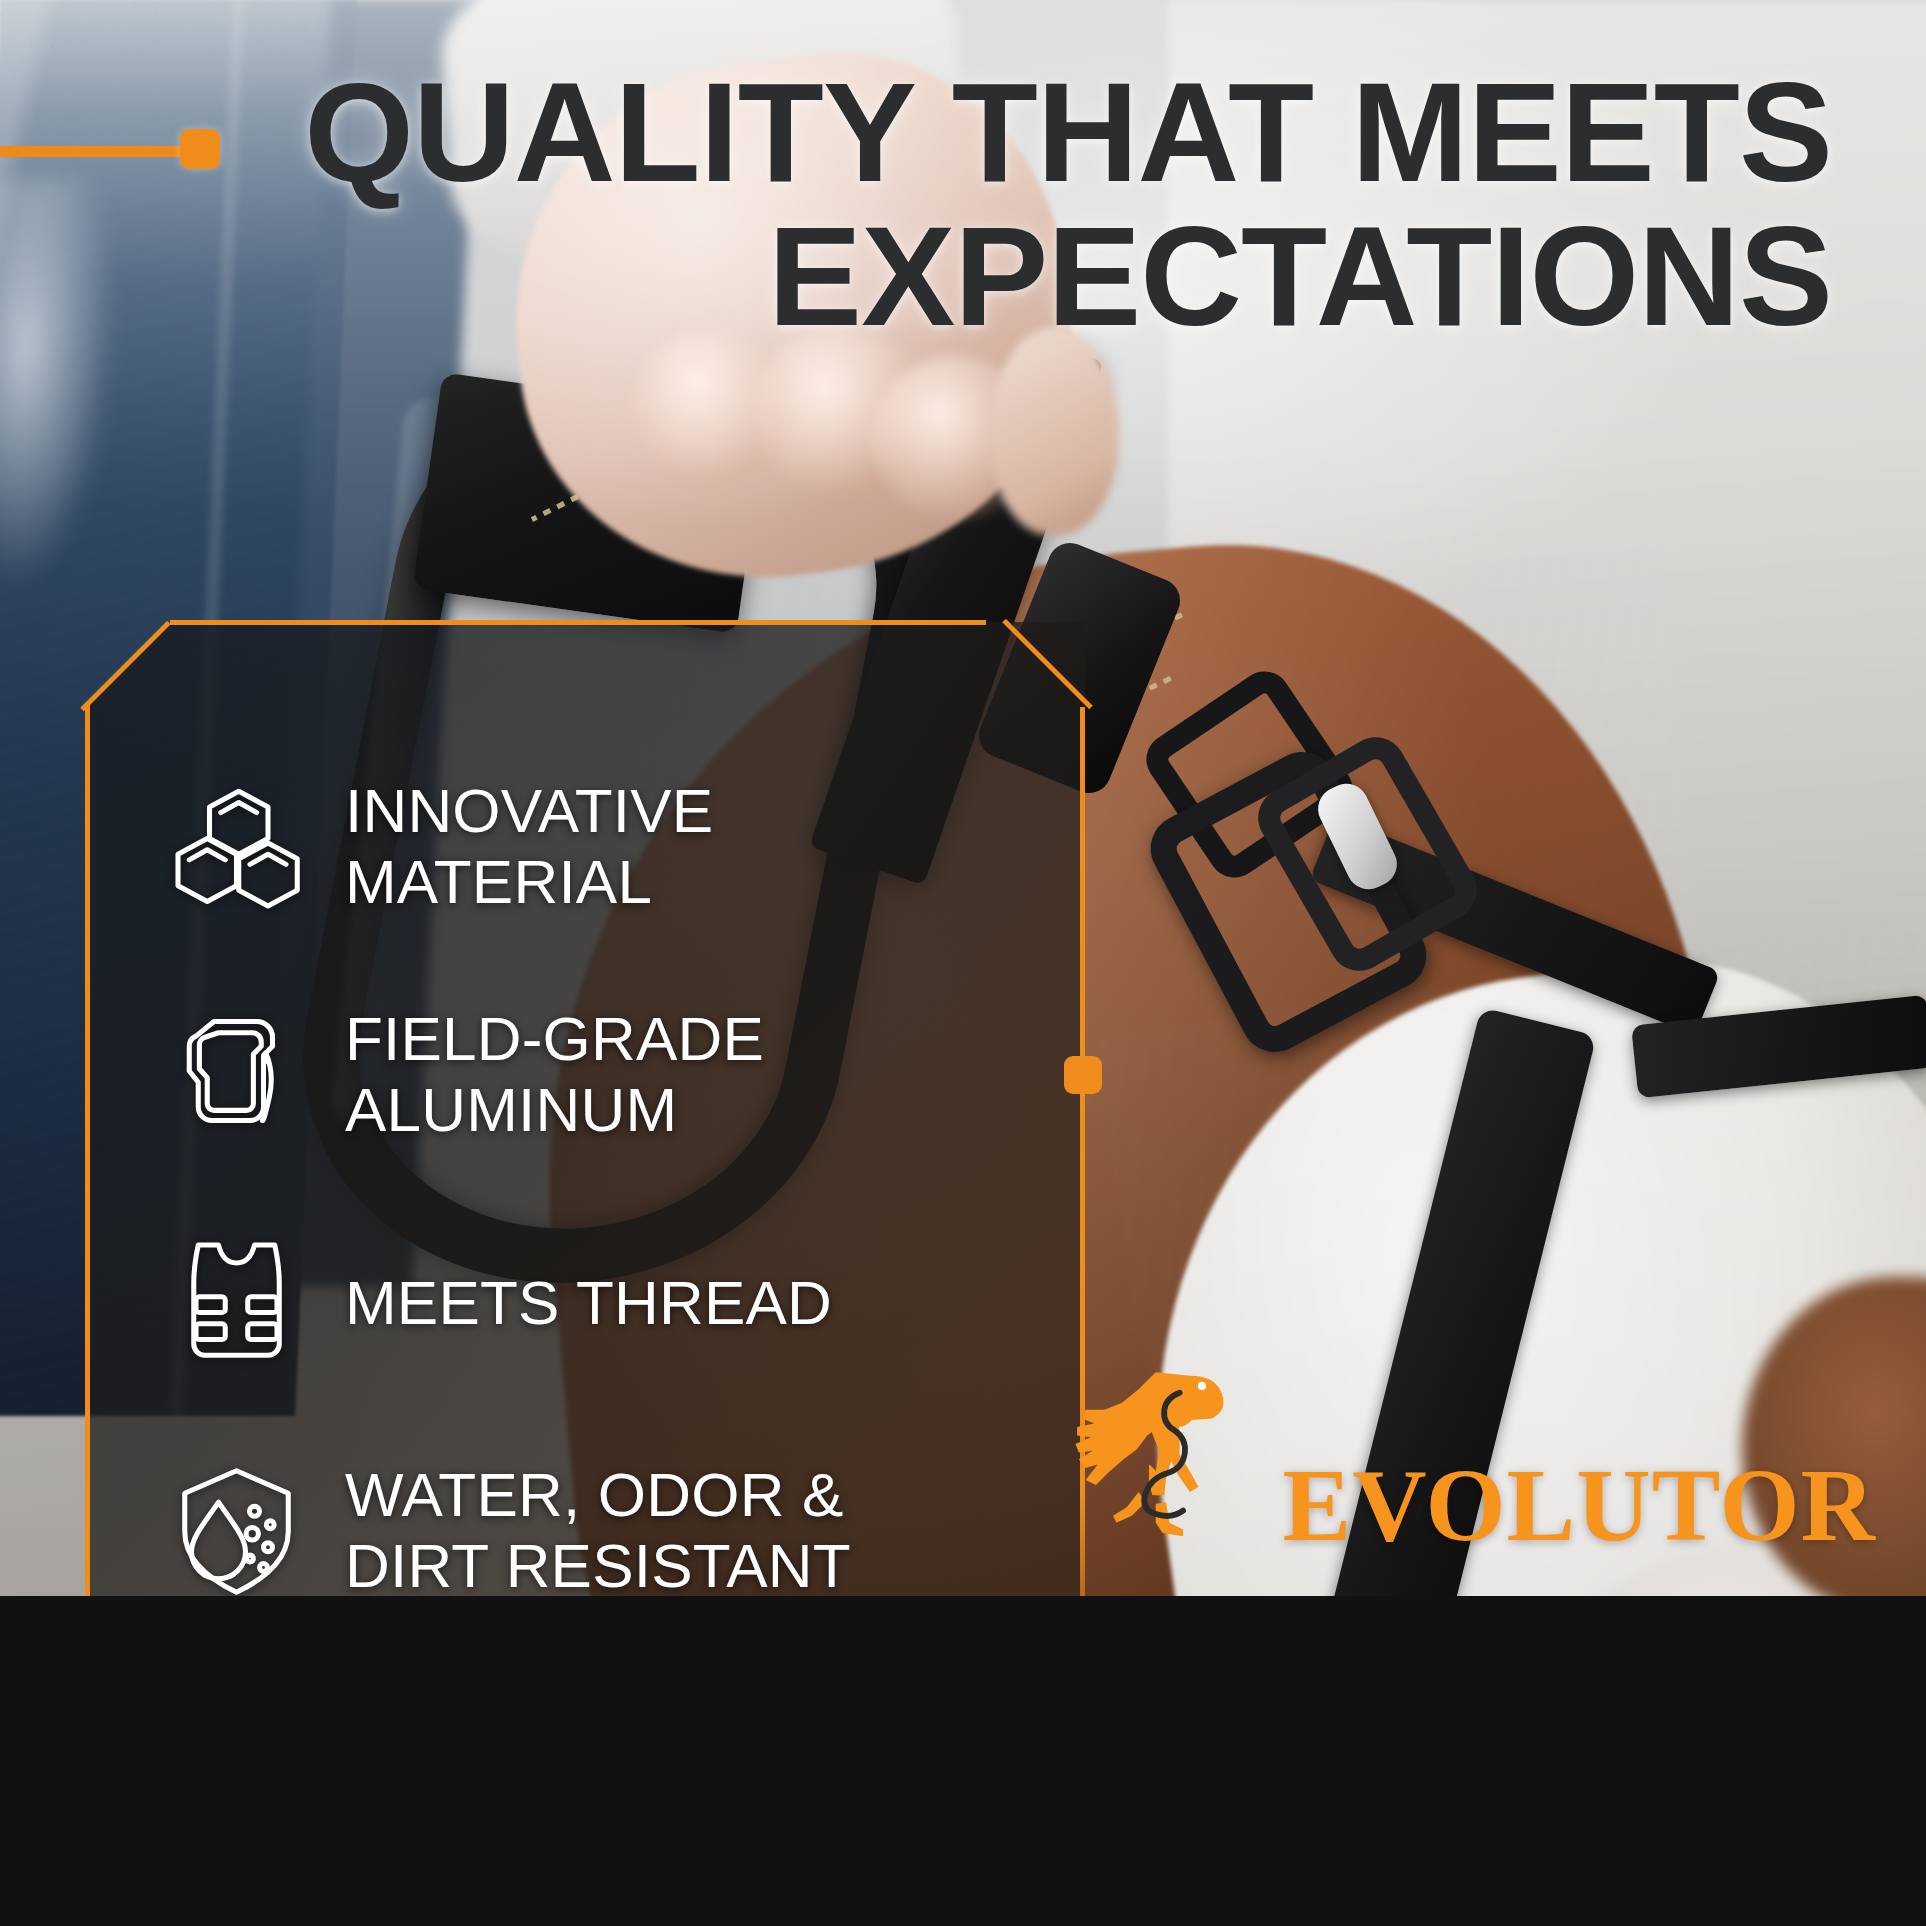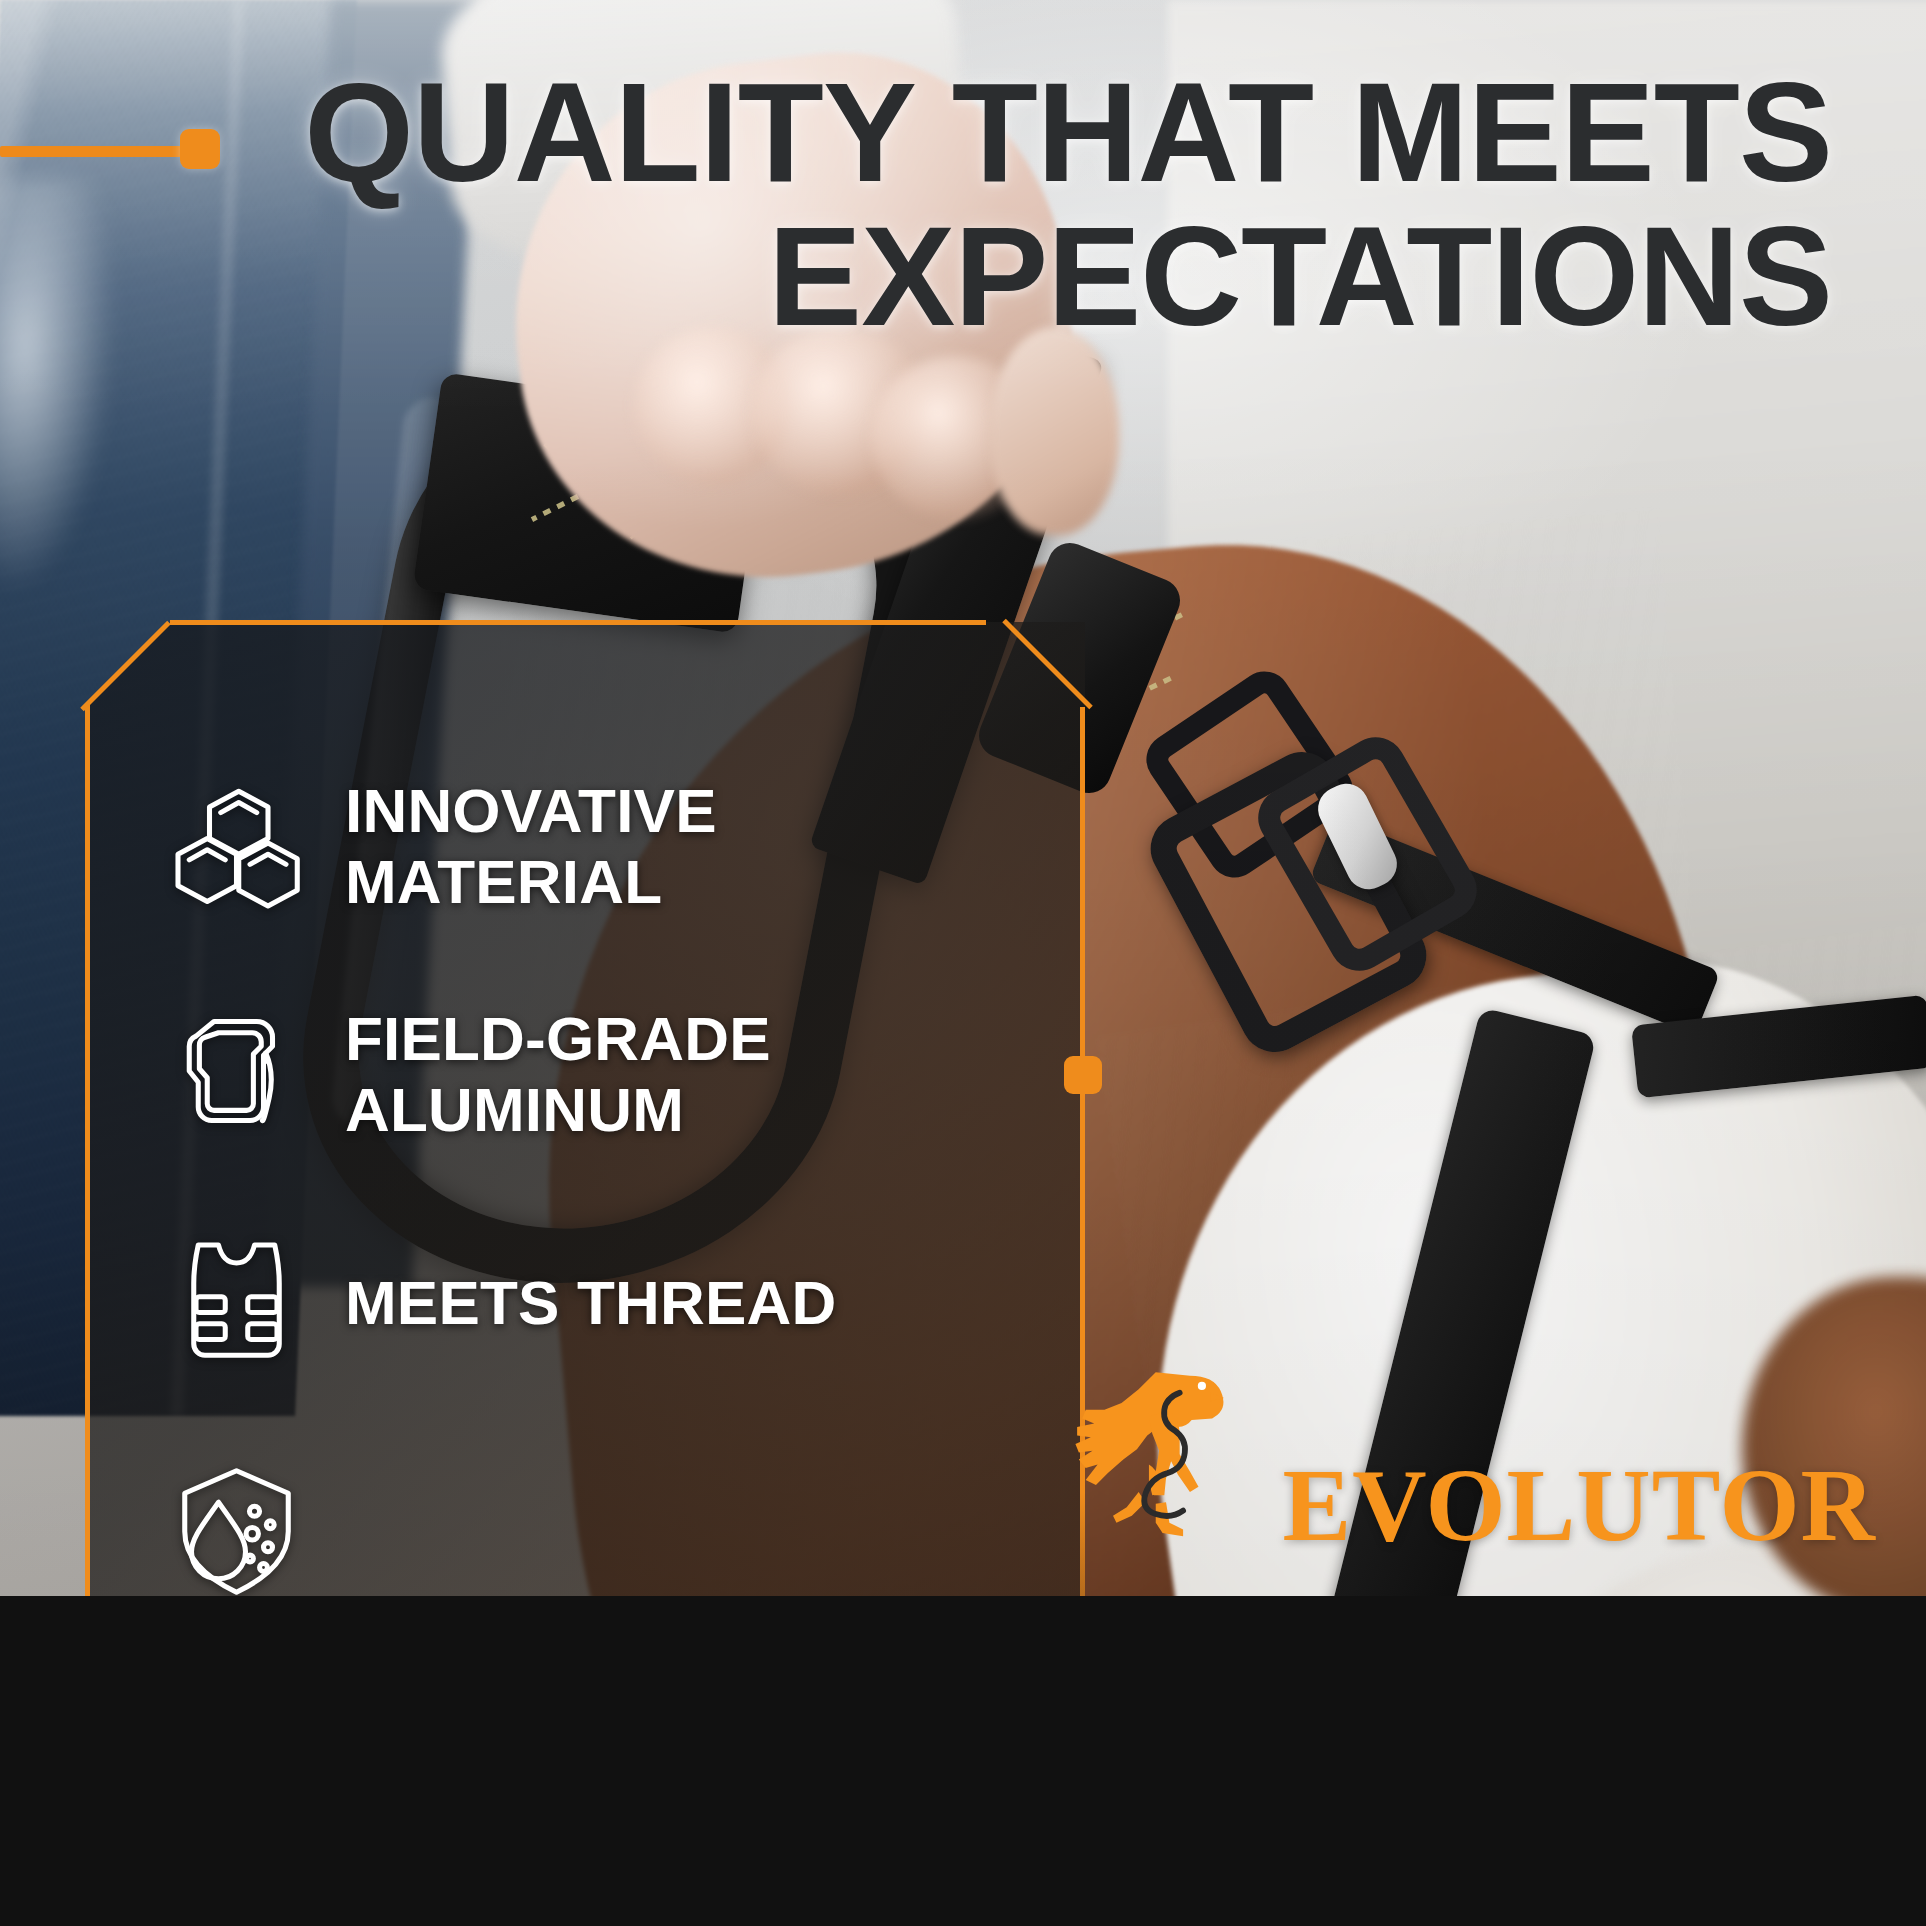--- a/index.html
+++ b/index.html
@@ -172,21 +172,21 @@
     background:#ef8c1c;border-radius:9px;}
 
   
   .features{position:absolute;left:0;top:0;width:100%;height:100%;
     display:flex;flex-direction:column;justify-content:flex-start;
     padding:111px 0 0 0;box-sizing:border-box;}
   .frow{display:flex;align-items:center;gap:34px;padding:0 0 0 77px;height:228px;}
   .fico{width:149px;min-width:149px;height:149px;display:flex;align-items:center;justify-content:center;}
   .fico svg{width:135px;height:135px;display:block;
     filter:drop-shadow(0 2px 5px rgba(0,0,0,.55));}
-  .ftext{color:#fff;font-weight:700;font-size:62px;line-height:1.14;
+  .ftext{color:#fff;font-weight:400;font-size:62px;line-height:1.14;
     letter-spacing:0.2px;white-space:pre-line;
     text-shadow:0 2px 9px rgba(0,0,0,.65);}
 
   
   .brand{position:absolute;right:51px;bottom:46px;display:flex;align-items:flex-end;gap:12px;font-family:Liberation Serif, serif;}
   .brand-mark{width:208px;height:188px;position:relative;}
   .brand-mark svg{width:100%;height:100%;display:block;}
   .brand-name{color:#f7941d;font-weight:700;font-size:103px;letter-spacing:1px;
     line-height:.86;text-shadow:0 2px 8px rgba(0,0,0,.28);}
 </style>
@@ -318,20 +318,22 @@
             <path d="M60 6 L14 26 v34 q0 32 46 54 q46 -22 46 -54 V26 Z"></path>
             <path d="M44 34 C30 54 20 66 20 78 a24 24 0 0 0 48 0 C68 66 58 54 44 34 Z"></path>
             <circle cx="76" cy="42" r="4.5"></circle>
             <circle cx="90" cy="54" r="3.5"></circle>
             <circle cx="74" cy="62" r="5.5"></circle>
             <circle cx="88" cy="74" r="4"></circle>
             <circle cx="72" cy="84" r="3"></circle>
             <circle cx="84" cy="92" r="3.5"></circle>
           </svg>
         </div>
+        <div class="ftext">WATER, ODOR &amp;
+DIRT RESISTANT</div>
       </div>
 
     </div>
   </div>
 
   <div class="brand">
     <div class="brand-mark">
       <svg viewBox="0 0 120 110">
         <g fill="#f7941d">
           <path d="M74 8 q14 0 18 9 q4 9 -2 14 l-3 2 l-12 1 q-3 4 -8 4 l-10 -1 l-8 6 l-6 8 l-8 6 l-9 8 l-7 7 l-6 -3 l7 -9 l-7 2 l-4 -5 l8 -5 l-8 1 l-2 -5 l9 -4 l-8 -1 l0 -5 l10 -2 l-7 -3 l2 -5 l11 0 l10 -4 l10 -8 l10 -10 Z"></path>

